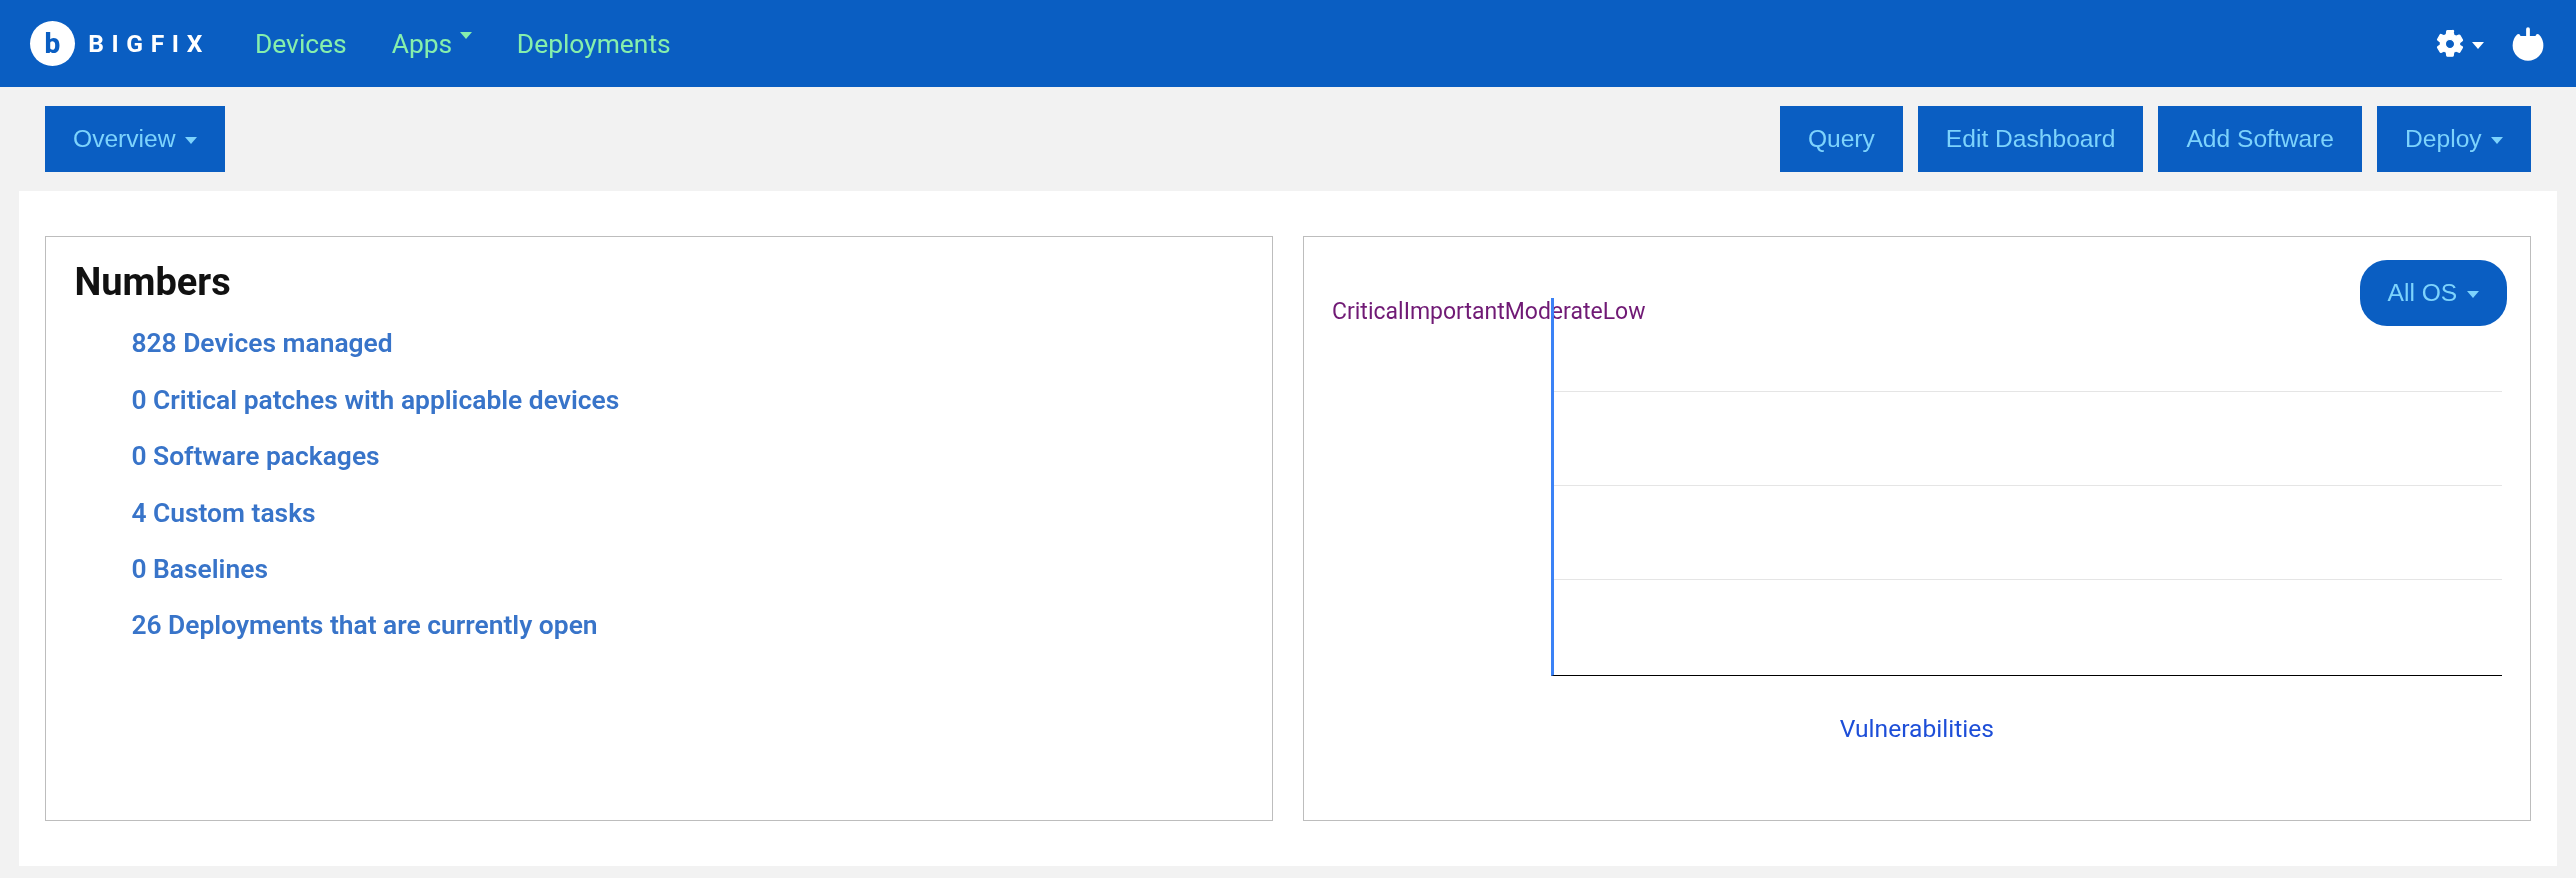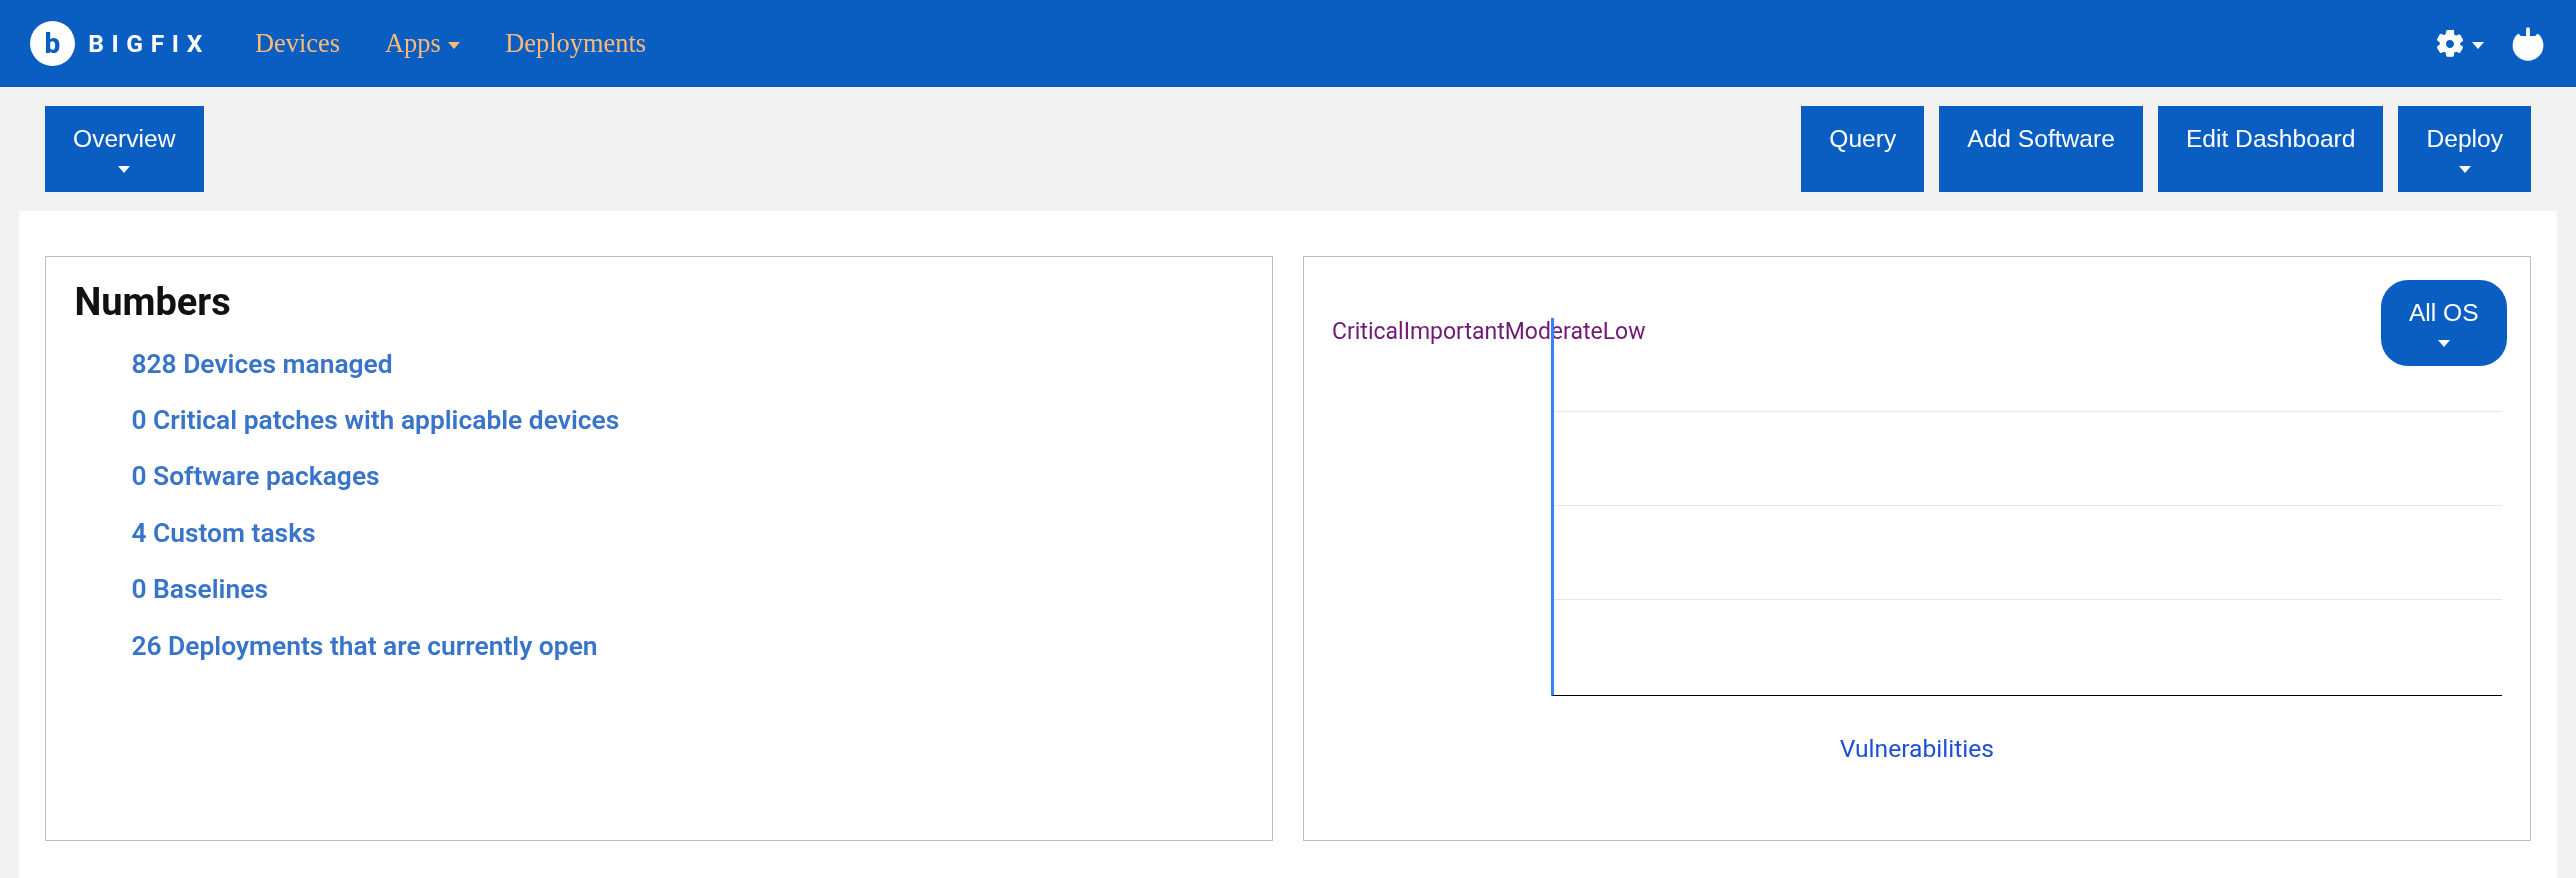--- a/index.html
+++ b/index.html
@@ -37,24 +37,24 @@
     line-height: 1;
   }
   .logo-text {
     color: #fff;
     font-weight: 700;
     letter-spacing: 7.6px;
     font-size: 24.6px;
   }
   .nav-links { display: flex; gap: 45px; }
   .nav-link {
-    color: #fdba74;
+    color: #86efac;
     font-size: 26.4px;
     cursor: pointer;
-    display: flex; align-items: center; gap: 7.6px; font-family: Liberation Serif, serif;
+    display: flex; gap: 7.6px;
   }
   .caret-down {
     width: 0; height: 0;
     border-left: 6.6px solid transparent;
     border-right: 6.6px solid transparent;
     border-top: 7.6px solid currentColor;
     display: inline-block;
     margin-top: 3.8px;
   }
   .nav-right { margin-left: auto; display: flex; align-items: center; gap: 26.4px; }
@@ -62,26 +62,26 @@
   .gear-icon svg, .power-icon svg { fill: #fff; stroke:#fff; }
 
   
   .toolbar {
     padding: 19px 45px;
     display: flex;
     align-items: center;
   }
   .btn {
     background: #0a5ec2;
-    color: #ffffff;
+    color: #7dd3fc;
     border: none;
     font-size: 24.6px;
     padding: 19px 28px;
     cursor: pointer;
-    display: inline-flex; align-items: center; gap: 9.4px; flex-direction: column;
+    display: inline-flex; align-items: center; gap: 9.4px;
   }
   .toolbar .right { margin-left: auto; display: flex; gap: 15px; border-radius: 28px; }
 
   
   .dash-body {
     background: #fff;
     margin: 0 19px 19px 19px;
     padding: 45px 26.4px;
     display: flex;
     gap: 30px;
@@ -203,24 +203,24 @@
 <div class="toolbar">
   <button class="btn">
     <span>Overview</span>
     <span class="caret-down"></span>
   </button>
   <div class="right">
     <button class="btn">
       <span>Query</span>
     </button>
     <button class="btn">
+      <span>Edit Dashboard</span>
+    </button>
+    <button class="btn">
       <span>Add Software</span>
-    </button>
-    <button class="btn">
-      <span>Edit Dashboard</span>
     </button>
     <button class="btn">
       <span>Deploy</span>
       <span class="caret-down"></span>
     </button>
   </div>
 </div>
 
 <div class="dash-body">
 

